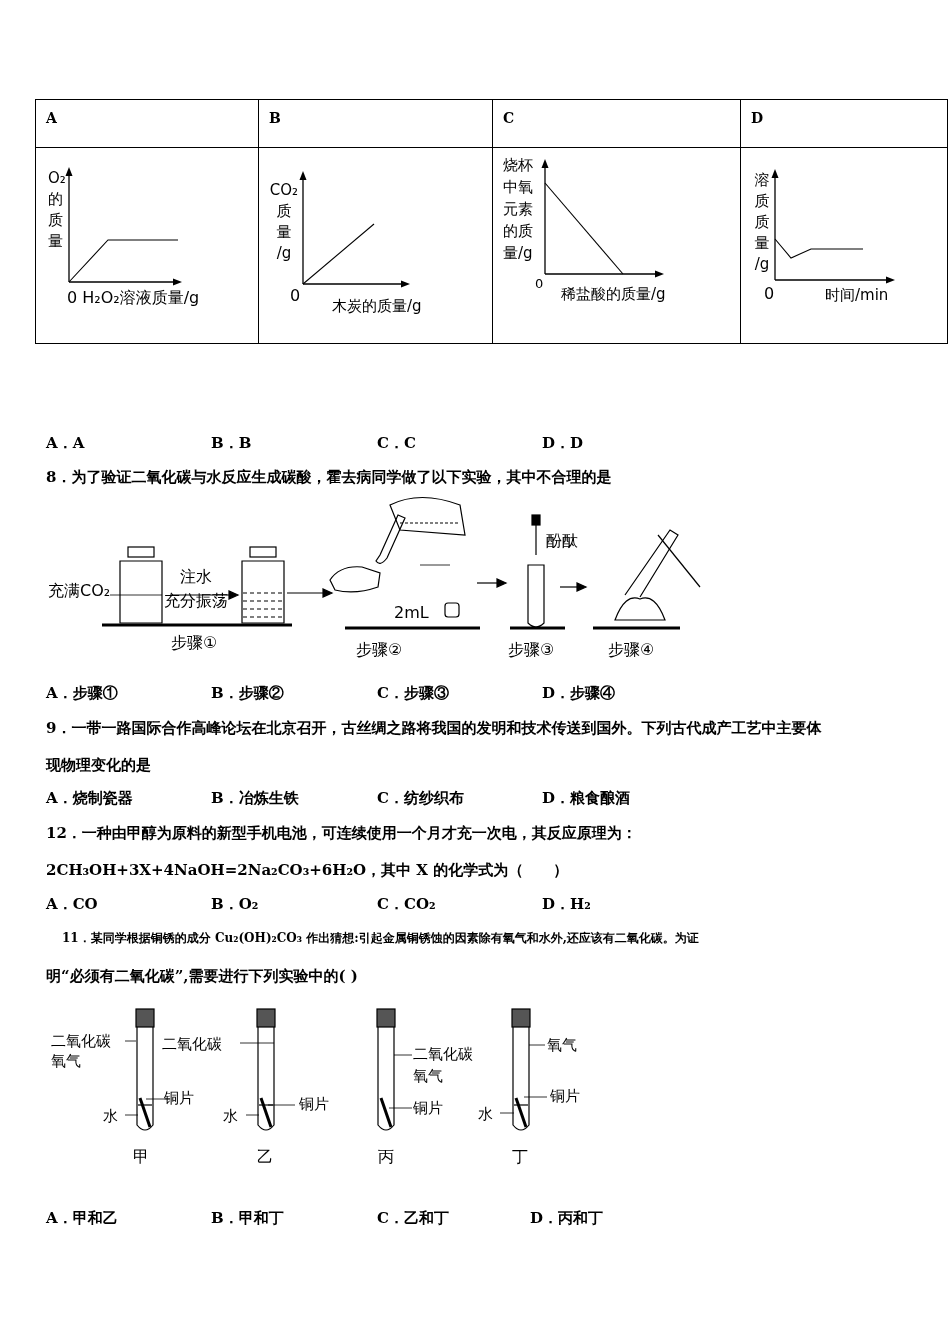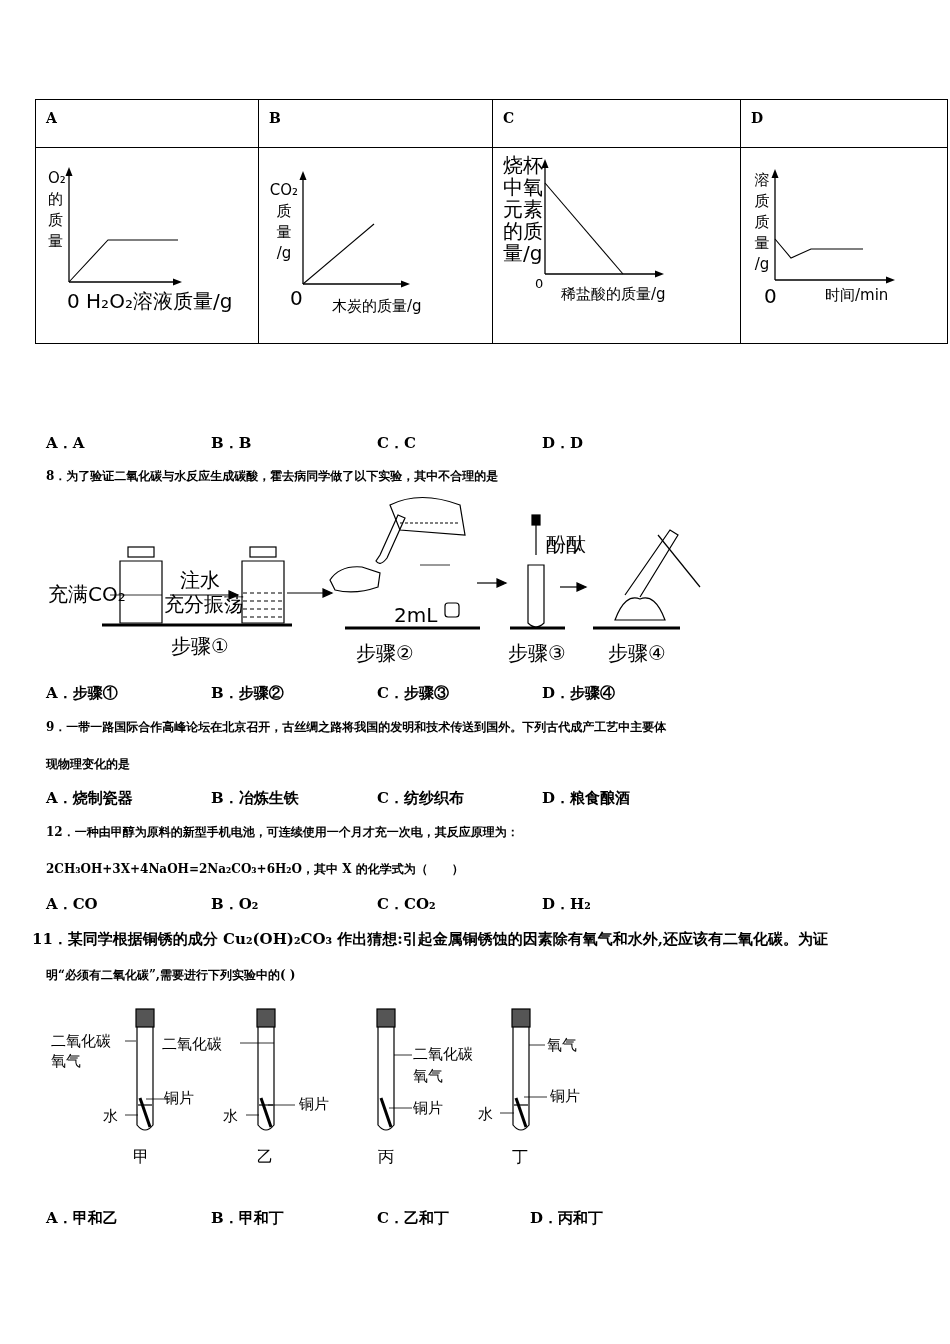--- a/index.html
+++ b/index.html
@@ -2,22 +2,22 @@
 <html><head>
 <meta charset="utf-8">
 <style>
   * { box-sizing: border-box; margin: 0; padding: 0; }
   body {
     width: 950px; height: 1344px; background: #ffffff; position: relative;
     font-family: "DejaVu Serif", "Liberation Serif", serif; color: #000;
     overflow: hidden;
   }
   .abs { position: absolute; }
-  .txt { font-size: 12px; font-weight: bold; white-space: nowrap; }
-  .sm { font-size: 20px; font-family: "DejaVu Sans", "Liberation Sans", sans-serif; white-space: nowrap; }
+  .txt { font-size: 15px; font-weight: bold; white-space: nowrap; }
+  .sm { font-size: 16px; font-family: "DejaVu Sans", "Liberation Sans", sans-serif; white-space: nowrap; }
 
   
   table.grid { position: absolute; left: 35px; top: 99px; border-collapse: collapse; }
   table.grid td { border: 1px solid #000; vertical-align: top; padding: 0; }
   .hdr { height: 48px; padding: 10px 10px 0 10px !important; font-size: 14px; font-weight: bold; }
   .chartcell { height: 196px; position: relative; }
   .desc { height: 85px; padding: 6px 10px 0 10px !important; font-size: 15px; font-weight: bold; line-height: 37px; }
 
   .opt-row { position: absolute; left: 46px; font-size: 15px; font-weight: bold; white-space: nowrap; }
   .opt-row span { position: absolute; white-space: nowrap; }
@@ -71,21 +71,21 @@
     </td>
 
     <td class="chartcell">
       <svg width="248" height="196" style="position:absolute;left:0;top:0">
         <line x1="52" y1="126" x2="52" y2="18" stroke="#000" stroke-width="1.3"></line>
         <polygon points="52,11 48.5,20 55.5,20" fill="#000"></polygon>
         <line x1="52" y1="126" x2="165" y2="126" stroke="#000" stroke-width="1.3"></line>
         <polygon points="171,126 162,122.5 162,129.5" fill="#000"></polygon>
         <line x1="52" y1="35" x2="130" y2="126" stroke="#000" stroke-width="1.1"></line>
       </svg>
-      <div class="abs sm" style="left:10px;top:6px;line-height:22px;font-size:20px">
+      <div class="abs sm" style="left:10px;top:6px;line-height:22px;font-size:15px">
         <div>烧杯</div>
         <div>中氧</div>
         <div>元素</div>
         <div>的质</div>
         <div>量/g</div>
       </div>
       <div class="abs sm" style="left:42px;top:128px;font-size:13px">0</div>
       <div class="abs sm" style="left:68px;top:137px;font-size:15px">稀盐酸的质量/g</div>
     </td>
 
@@ -196,21 +196,21 @@
 
 <div class="abs txt" style="left:46px;top:824px">12．一种由甲醇为原料的新型手机电池，可连续使用一个月才充一次电，其反应原理为：</div>
 <div class="abs txt" style="left:46px;top:861px">2CH₃OH+3X+4NaOH=2Na₂CO₃+6H₂O，其中 X 的化学式为（　　）</div>
 <div class="opt-row" style="top:895px">
   <span style="left:0">A．CO</span>
   <span style="left:165px">B．O₂</span>
   <span style="left:331px">C．CO₂</span>
   <span style="left:496px">D．H₂</span>
 </div>
 
-<div class="abs txt" style="left:32px;top:930px;font-size:15px">11．某同学根据铜锈的成分 Cu₂(OH)₂CO₃ 作出猜想:引起金属铜锈蚀的因素除有氧气和水外,还应该有二氧化碳。为证</div>
+<div class="abs txt" style="left:62px;top:930px;font-size:12px">11．某同学根据铜锈的成分 Cu₂(OH)₂CO₃ 作出猜想:引起金属铜锈蚀的因素除有氧气和水外,还应该有二氧化碳。为证</div>
 <div class="abs txt" style="left:46px;top:967px">明“必须有二氧化碳”,需要进行下列实验中的(  )</div>
 
 <div class="abs" style="left:40px;top:1005px;width:560px;height:170px">
   <svg width="560" height="170" style="position:absolute;left:0;top:0">
     <g stroke="#000" fill="none" stroke-width="1.2">
 
       <rect x="96" y="4" width="18" height="18" fill="#555"></rect>
       <path d="M97,22 L97,120 Q105,130 113,120 L113,22"></path>
       <line x1="98" y1="100" x2="112" y2="100"></line>
       <line x1="100" y1="93" x2="110" y2="122" stroke-width="3"></line>

